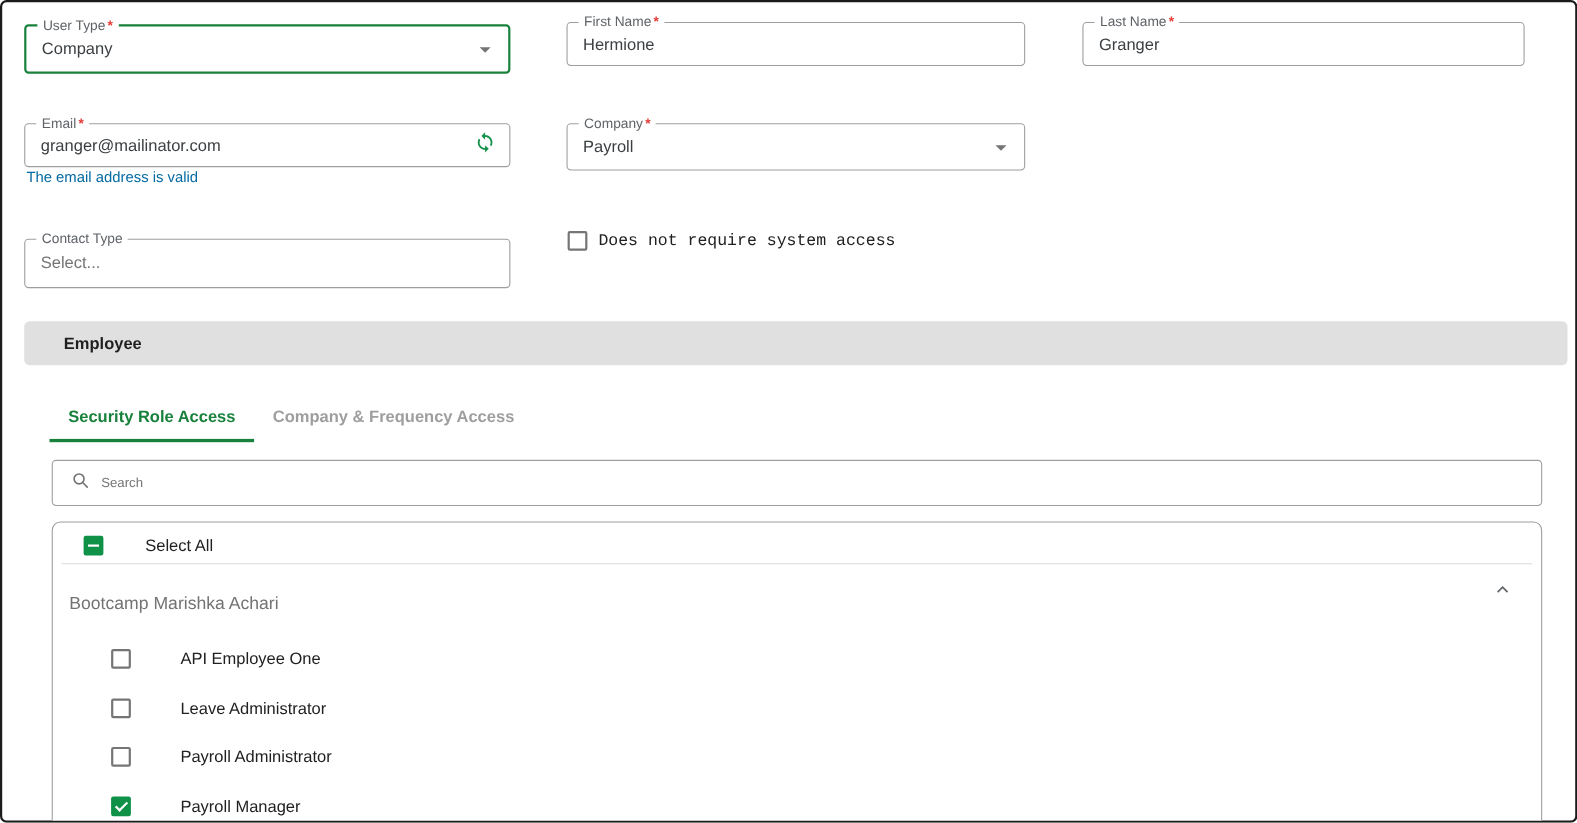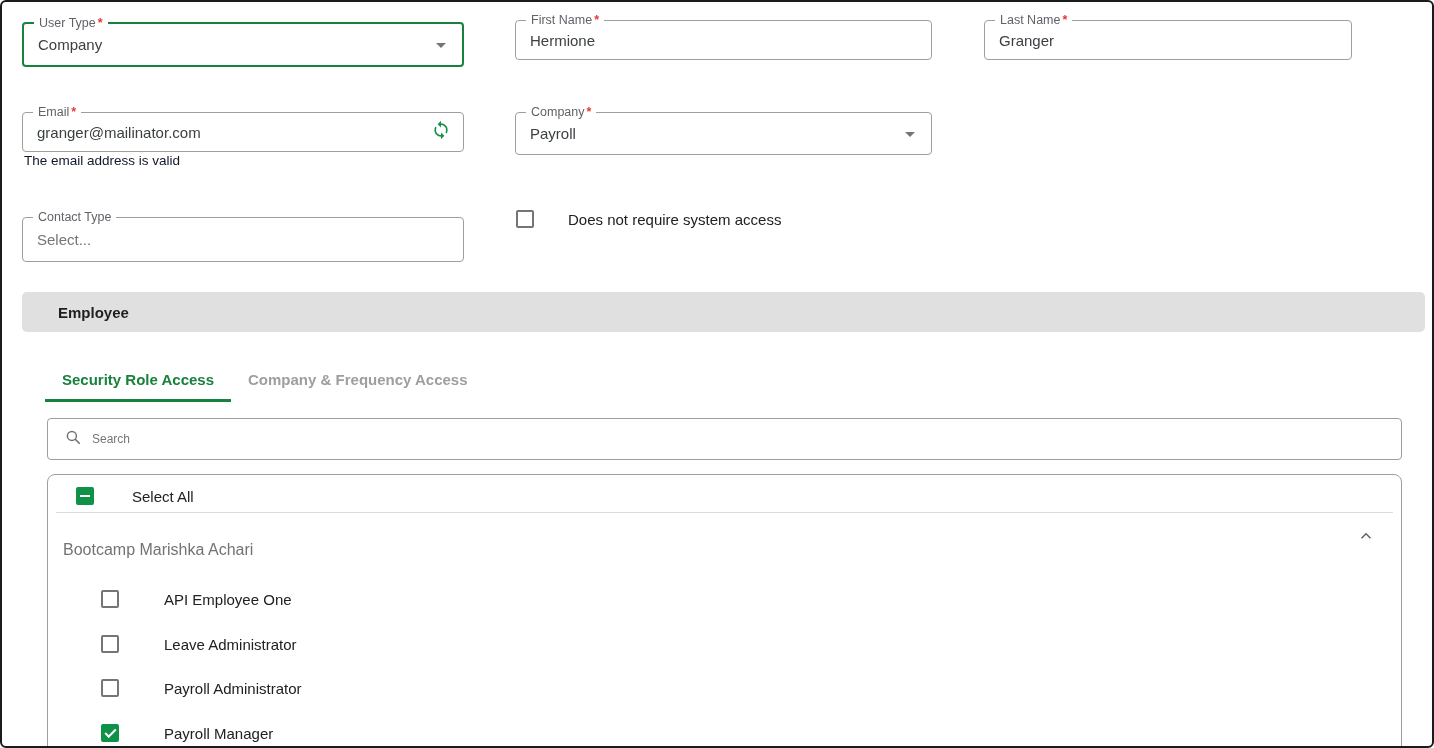--- a/index.html
+++ b/index.html
@@ -27,21 +27,21 @@
     font-size:15px; color:#3c4043; padding:0 23px 0 14px;
     display:flex; align-items:center;
   }
   .fvalue.placeholder { color:#757575; }
   .dd-arrow {
     position:absolute; right:16px; top:50%; margin-top:-2px;
     width:0; height:0; border-left:5px solid transparent;
     border-right:5px solid transparent; border-top:5px solid #757575;
   }
   .sync-icon { position:absolute; right:12px; top:50%; transform:translateY(-50%); cursor:pointer; }
-  .helper { position:absolute; font-size:13.5px; color:#0f172a; }
+  .helper { position:absolute; font-size:13.5px; color:#0369a1; }
 
   
   .cb {
     position:absolute; width:18px; height:18px; background:#fff;
     border:2px solid #757575; border-radius:2px; cursor:pointer;
   }
   .cb.checked, .cb.indeterminate { background:#0f9148; border-color:#0f9148; }
   .cb.checked::after {
     content:""; position:absolute; left:2px; top:3px; width:9px; height:4px;
     border-left:2px solid #fff; border-bottom:2px solid #fff; transform:rotate(-45deg);
@@ -97,21 +97,21 @@
     <span class="flabel"><span>User Type</span><span class="req">*</span></span>
     <div class="fvalue">Company</div>
     <span class="dd-arrow"></span>
   </div>
 
   <div class="field" style="left:513px; top:18px; width:417px; height:40px;">
     <span class="flabel"><span>First Name</span><span class="req">*</span></span>
     <input type="text" value="Hermione" style="">
   </div>
 
-  <div class="field" style="left:982px; top:18px; width:368px; height:40px;">
+  <div class="field" style="left:982px; top:18px; width:402px; height:40px;">
     <span class="flabel"><span>Last Name</span><span class="req">*</span></span>
     <input type="text" value="Granger" style="">
   </div>
 
   <div class="field" style="left:20px; top:110px; width:442px; height:40px;">
     <span class="flabel"><span>Email</span><span class="req">*</span></span>
     <input type="text" value="granger@mailinator.com" style="">
     <span class="sync-icon">
       <svg width="20" height="20" viewBox="0 0 24 24">
           <path fill="#16914a" d="M12 4V1L8 5l4 4V6c3.31 0 6 2.69 6 6 0 1.01-.25 1.97-.7 2.8l1.46 1.46C19.54 15.03 20 13.57 20 12c0-4.42-3.58-8-8-8zm0 14c-3.31 0-6-2.69-6-6 0-1.01.25-1.97.7-2.8L5.24 7.74C4.46 8.97 4 10.43 4 12c0 4.42 3.58 8 8 8v3l4-4-4-4v3z"></path>
@@ -126,21 +126,21 @@
     <span class="dd-arrow"></span>
   </div>
 
 
   <div class="field" style="left:20px; top:215px; width:442px; height:45px;">
     <span class="flabel"><span>Contact Type</span></span>
     <div class="fvalue placeholder">Select...</div>
   </div>
 
   <span class="cb" style="left:514px; top:208px;"></span>
-  <span class="cb-label" style="left:566px; top:209px;">Does not require system access</span>
+  <span class="cb-label" style="left:542px; top:209px;font-family:Liberation Mono, monospace;">Does not require system access</span>
 
   <div class="section-bar">
     <span class="title">Employee</span>
   </div>
 
   <div class="tabs">
     <div class="tab active">Security Role Access</div>
     <div class="tab">Company &amp; Frequency Access</div>
   </div>
 

